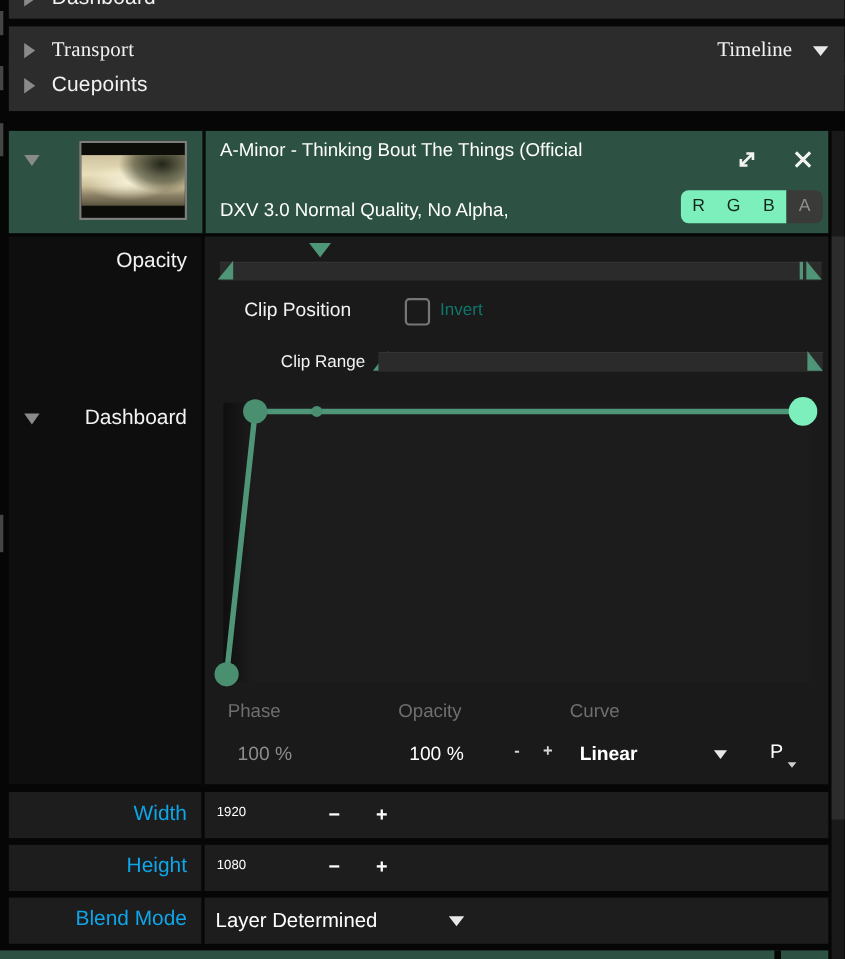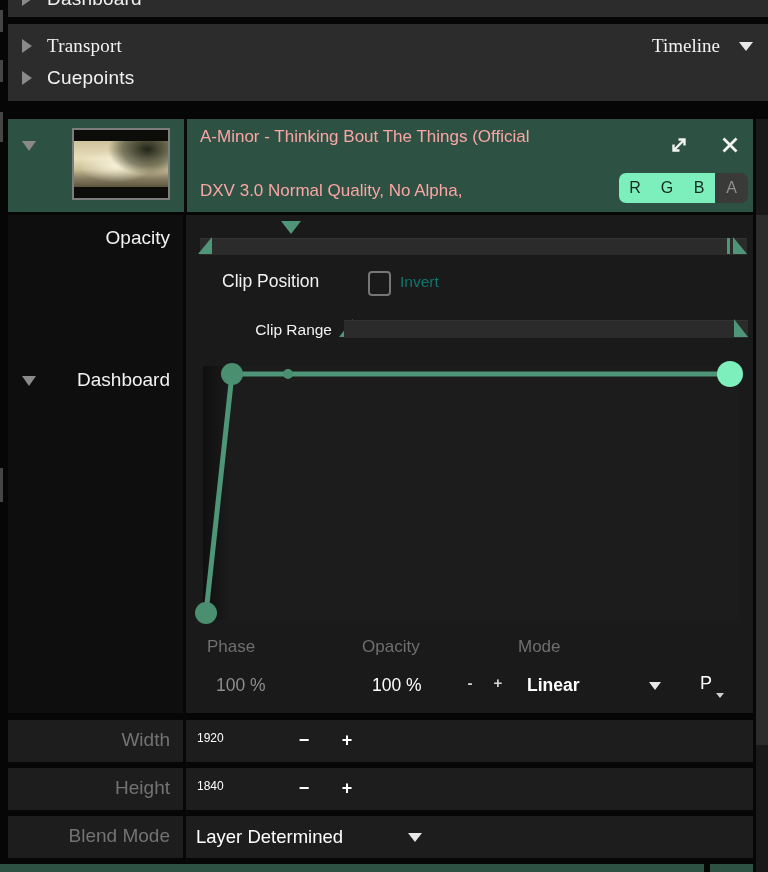--- a/index.html
+++ b/index.html
@@ -34,21 +34,21 @@
   #clip-header{left:8px;top:119px;width:745px;height:93px;background:#2d5243;}
   #clip-expander{left:14px;top:22px;}
   #clip-thumb{left:64px;top:9px;width:94px;height:68px;border:2px solid #7d7d7d;background:#0c0c08;}
   #thumb-frame{position:absolute;left:0;top:11px;width:94px;height:46px;
     background:
       radial-gradient(ellipse 60% 80% at 78% 18%, rgba(24,28,16,.95) 0%, rgba(44,48,28,.55) 45%, rgba(44,48,28,0) 70%),
       radial-gradient(ellipse 40% 35% at 45% 55%, rgba(255,250,228,.8) 0%, rgba(255,250,228,0) 100%),
       linear-gradient(180deg,#cfc39e 0%,#e9dfbc 38%,#c9bd96 62%,#8a8065 80%,#5c553f 100%);
   }
   #header-divider{left:176px;top:0;width:3px;height:93px;background:#0a0a0a;}
-  .clip-text{left:192px;width:460px;height:22px;font-size:17px;color:#fca5a5;white-space:nowrap;}
+  .clip-text{left:192px;width:460px;height:22px;font-size:17px;color:#ffffff;white-space:nowrap;}
   #expand-icon{left:660px;top:15px;width:22px;height:22px;}
   #close-icon{left:712px;top:16px;width:20px;height:20px;}
   #rgba{left:611px;top:54px;height:30px;display:flex;}
   #rgb-group{width:96px;background:#7cefbc;border-radius:7px 0 0 7px;display:flex;}
   .ch-btn{flex:1;display:flex;align-items:center;justify-content:center;font-size:16px;font-weight:500;color:#13291d;}
   #ch-a{width:33px;background:#3a3a38;border-radius:0 7px 7px 0;display:flex;align-items:center;justify-content:center;font-size:16px;font-weight:500;color:#8f8f8f;}
 
   
   #leftcol{left:8px;top:215px;width:175px;height:498px;background:#0e0e0e;}
   #panel{left:186px;top:215px;width:567px;height:498px;background:#1a1a1a;}
@@ -91,21 +91,21 @@
   #env-plus{left:489px;top:674px;}
   #curve-label{left:518px;top:637px;}
   #curve-value{left:527px;top:675px;color:#fff;font-weight:bold;}
   #curve-caret{left:649px;top:682px;}
   #preset-p{left:700px;top:673px;font-size:18px;font-weight:500;color:#fff;}
   #preset-caret{left:716px;top:693px;}
 
   
   .proprow{position:absolute;left:8px;width:745px;height:42px;background:#1d1d1d;}
   .proprow .cell-div{position:absolute;left:175px;top:0;width:3px;height:42px;background:#070707;}
-  .prop-label{position:absolute;left:0;top:9px;width:162px;text-align:right;font-size:19px;font-weight:500;color:#737373;}
+  .prop-label{position:absolute;left:0;top:9px;width:162px;text-align:right;font-size:19px;font-weight:500;color:#0ea5e9;}
   .prop-value{position:absolute;left:189px;top:11px;font-size:12px;color:#fff;}
   .pm{position:absolute;top:10px;width:18px;text-align:center;font-size:18px;font-weight:700;color:#fff;}
   .pm-minus{left:287px;}
   .pm-plus{left:330px;}
   #row-width{top:720px;}
   #row-height{top:768px;}
   #row-blend{top:816px;}
   #blend-value{left:188px;top:10px;font-size:18.5px;}
   #blend-caret{position:absolute;left:400px;top:17px;}
 
@@ -212,38 +212,38 @@
       <circle cx="98" cy="21" r="5" fill="#4a8f70"></circle>
       <circle cx="540" cy="21" r="13" fill="#7cefbc"></circle>
     </svg>
 
   <div class="abs param-head" id="phase-label">Phase</div>
   <div class="abs param-val" id="phase-value">100 %</div>
   <div class="abs param-head" id="opacity2-label">Opacity</div>
   <div class="abs param-val" id="opacity2-value">100 %</div>
   <div class="abs small-btn" id="env-minus">-</div>
   <div class="abs small-btn" id="env-plus">+</div>
-  <div class="abs param-head" id="curve-label">Mode</div>
+  <div class="abs param-head" id="curve-label">Curve</div>
   <div class="abs param-val" id="curve-value">Linear</div>
   <div class="abs tri-down-white" id="curve-caret" style="border-top-width:8px;border-left-width:6.5px;border-right-width:6.5px;"></div>
   <div class="abs" id="preset-p">P</div>
   <div class="abs tri-down-small" id="preset-caret"></div>
 
   <div class="proprow" id="row-width">
     <div class="prop-label">Width</div>
     <div class="cell-div"></div>
     <div class="prop-value">1920</div>
     <div class="pm pm-minus">−</div>
     <div class="pm pm-plus">+</div>
   </div>
 
   <div class="proprow" id="row-height">
     <div class="prop-label">Height</div>
     <div class="cell-div"></div>
-    <div class="prop-value">1840</div>
+    <div class="prop-value">1080</div>
     <div class="pm pm-minus">−</div>
     <div class="pm pm-plus">+</div>
   </div>
 
   <div class="proprow" id="row-blend">
     <div class="prop-label">Blend Mode</div>
     <div class="cell-div"></div>
     <div class="prop-value" id="blend-value">Layer Determined</div>
     <div class="tri-down-white" id="blend-caret"></div>
   </div>

